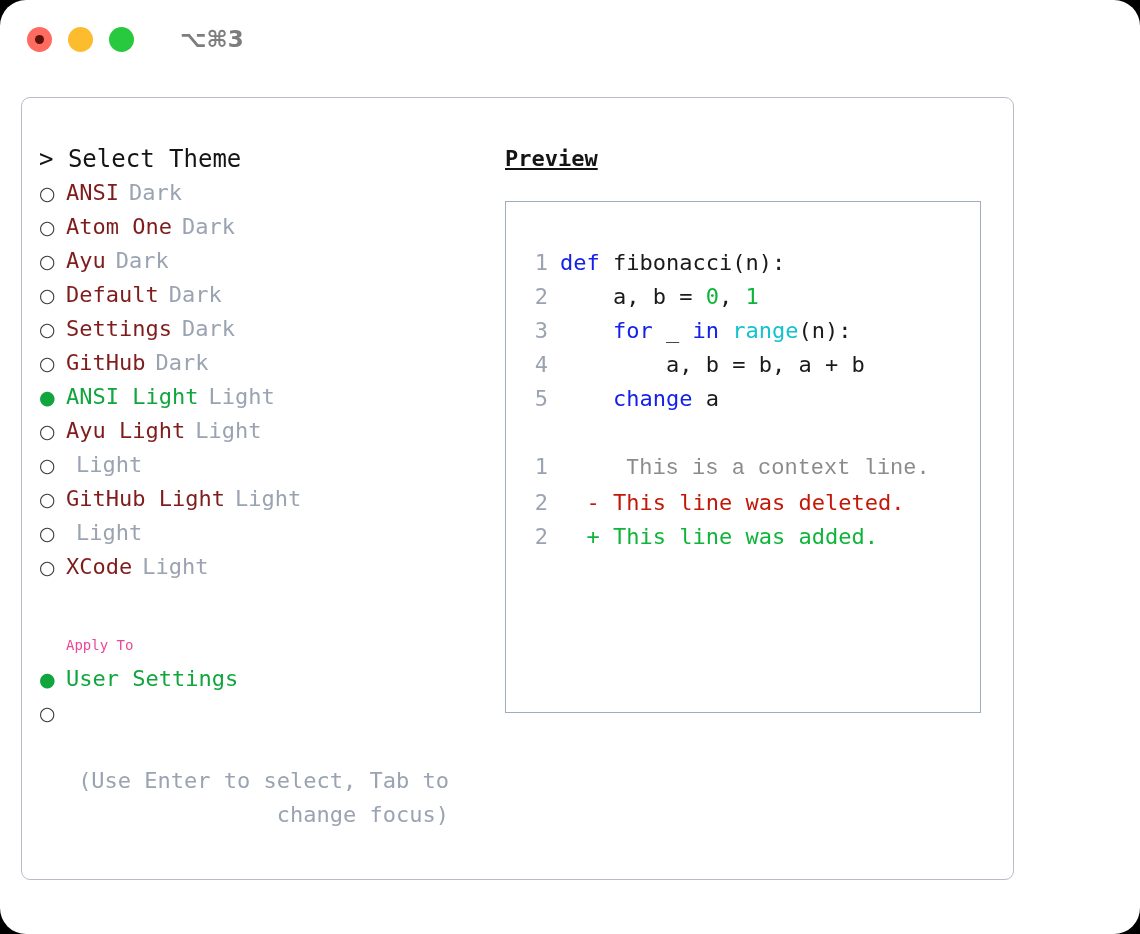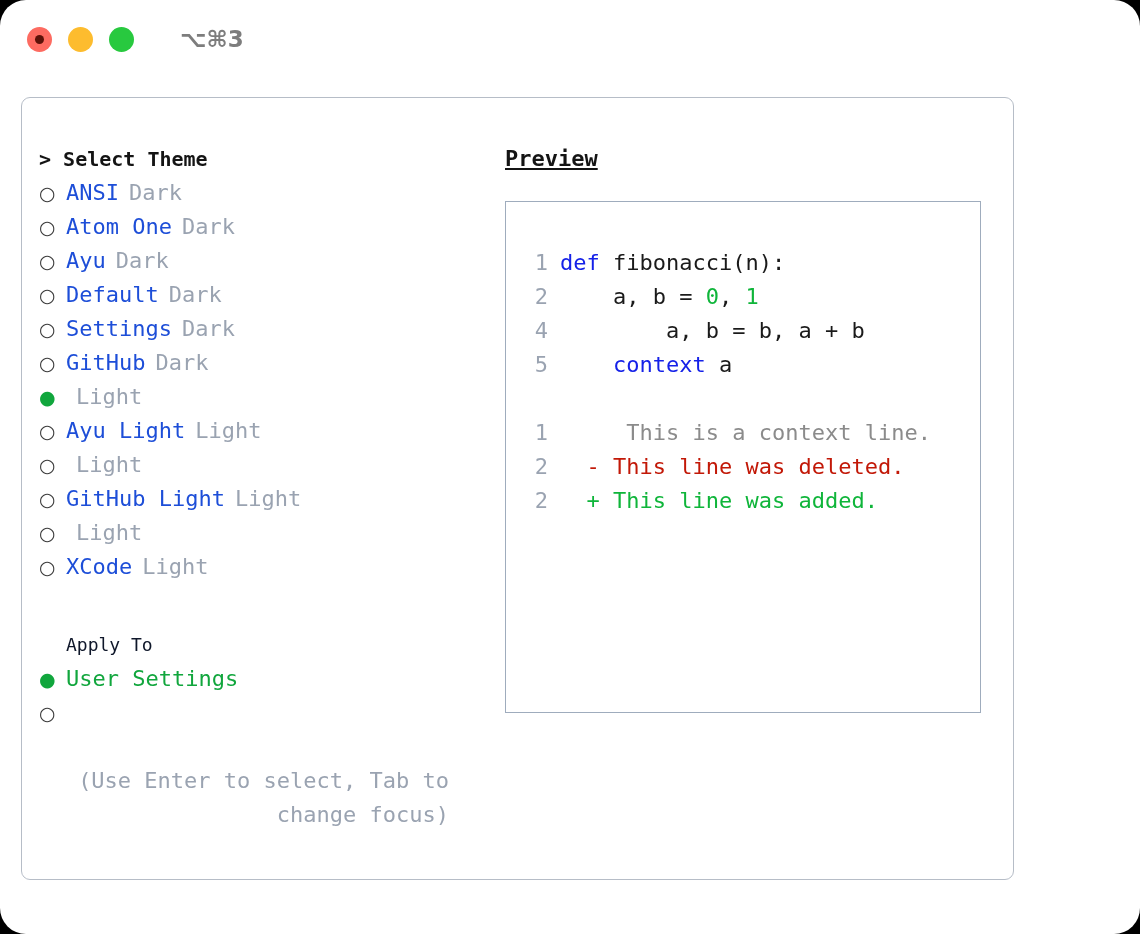--- a/index.html
+++ b/index.html
@@ -90,22 +90,22 @@
 
   
   #left-column {
     width: 470px;
     flex: none;
     padding-left: 17px;
     box-sizing: border-box;
   }
 
   .list-header {
-    font-size: 20px;
-    font-weight: 700;
+    font-size: 24px;
+    font-weight: 400;
     color: #141414;
     line-height: 34px;
     white-space: pre;
   }
   .list-header .caret { color: #141414; }
 
   .theme-row {
     display: flex;
     align-items: baseline;
     line-height: 34px;
@@ -114,33 +114,33 @@
   }
   .bullet {
     width: 27px;
     flex: none;
     font-size: 19px;
     color: #3a3a3a;
     font-family: "DejaVu Sans", "Liberation Sans", sans-serif;
     line-height: 34px;
   }
   .bullet.on { color: #11a63d; }
-  .row-label { color: #1d4ed8; }
+  .row-label { color: #7f1d1d; }
   .row-label.sel { color: #11a63d; }
   .row-kind {
     color: #9aa3b1;
     margin-left: 10px;
     text-align: right;
   }
 
   .section-gap { height: 44px; }
 
   .apply-header {
-    font-size: 18px;
-    color: #0f172a;
+    font-size: 14px;
+    color: #ec4899;
     line-height: 34px;
     padding-left: 27px;
     white-space: pre;
   }
 
   .hint-block {
     margin-top: 34px;
     font-size: 22px;
     color: #9aa3b1;
     line-height: 34px;
@@ -182,21 +182,21 @@
     display: inline-block;
     width: 24px;
     text-align: right;
     color: #9aa3b1;
     margin-right: 12px;
   }
   .tok-kw   { color: #1521e8; }
   .tok-fn   { color: #12c2cc; }
   .tok-num  { color: #0fb53a; }
   .tok-txt  { color: #1a1a1a; }
-  .tok-ctx  { color: #8b8b8b; }
+  .tok-ctx  { color: #8b8b8b; font-family: Liberation Mono, monospace; }
   .tok-del  { color: #c21807; }
   .tok-add  { color: #0fb53a; }
 
   .code-spacer { height: 34px; }
 </style>
 </head>
 <body>
 
 <div id="app-window">
 
@@ -214,21 +214,21 @@
 
         <div class="list-header"><span class="caret">&gt;</span><span> </span><span>Select Theme</span></div>
 
         <div id="theme-rows">
             <div class="theme-row"><span class="bullet">○</span><span class="row-label">ANSI</span><span class="row-kind">Dark</span></div>
             <div class="theme-row"><span class="bullet">○</span><span class="row-label">Atom One</span><span class="row-kind">Dark</span></div>
             <div class="theme-row"><span class="bullet">○</span><span class="row-label">Ayu</span><span class="row-kind">Dark</span></div>
             <div class="theme-row"><span class="bullet">○</span><span class="row-label">Default</span><span class="row-kind">Dark</span></div>
             <div class="theme-row"><span class="bullet">○</span><span class="row-label">Settings</span><span class="row-kind">Dark</span></div>
             <div class="theme-row"><span class="bullet">○</span><span class="row-label">GitHub</span><span class="row-kind">Dark</span></div>
-            <div class="theme-row"><span class="bullet on">●</span><span class="row-kind">Light</span></div>
+            <div class="theme-row"><span class="bullet on">●</span><span class="row-label sel">ANSI Light</span><span class="row-kind">Light</span></div>
             <div class="theme-row"><span class="bullet">○</span><span class="row-label">Ayu Light</span><span class="row-kind">Light</span></div>
             <div class="theme-row"><span class="bullet">○</span><span class="row-kind">Light</span></div>
             <div class="theme-row"><span class="bullet">○</span><span class="row-label">GitHub Light</span><span class="row-kind">Light</span></div>
             <div class="theme-row"><span class="bullet">○</span><span class="row-kind">Light</span></div>
             <div class="theme-row"><span class="bullet">○</span><span class="row-label">XCode</span><span class="row-kind">Light</span></div>
           </div>
 
         <div class="section-gap"></div>
 
         <div class="apply-header">Apply To</div>
@@ -241,22 +241,23 @@
         <div class="hint-block">(Use Enter to select, Tab to change focus)</div>
       </div>
 
       <div id="right-column">
         <div id="preview-title">Preview</div>
 
         <div id="preview-box">
           <div id="code-block">
               <div class="code-line"><span class="gutter">1</span><span class="tok-kw">def</span><span class="tok-txt"> fibonacci(n):</span></div>
               <div class="code-line"><span class="gutter">2</span><span class="tok-txt">    a, b = </span><span class="tok-num">0</span><span class="tok-txt">, </span><span class="tok-num">1</span></div>
+              <div class="code-line"><span class="gutter">3</span><span class="tok-txt">    </span><span class="tok-kw">for</span><span class="tok-txt"> _ </span><span class="tok-kw">in</span><span class="tok-txt"> </span><span class="tok-fn">range</span><span class="tok-txt">(n):</span></div>
               <div class="code-line"><span class="gutter">4</span><span class="tok-txt">        a, b = b, a + b</span></div>
-              <div class="code-line"><span class="gutter">5</span><span class="tok-txt">    </span><span class="tok-kw">context</span><span class="tok-txt"> a</span></div>
+              <div class="code-line"><span class="gutter">5</span><span class="tok-txt">    </span><span class="tok-kw">change</span><span class="tok-txt"> a</span></div>
             </div>
           <div class="code-spacer"></div>
           <div id="diff-block">
               <div class="code-line"><span class="gutter">1</span><span class="tok-ctx">   </span><span class="tok-ctx">  This is a context line.</span></div>
               <div class="code-line"><span class="gutter">2</span><span class="tok-del">  -</span><span class="tok-del"> This line was deleted.</span></div>
               <div class="code-line"><span class="gutter">2</span><span class="tok-add">  +</span><span class="tok-add"> This line was added.</span></div>
             </div>
         </div>
       </div>
 

